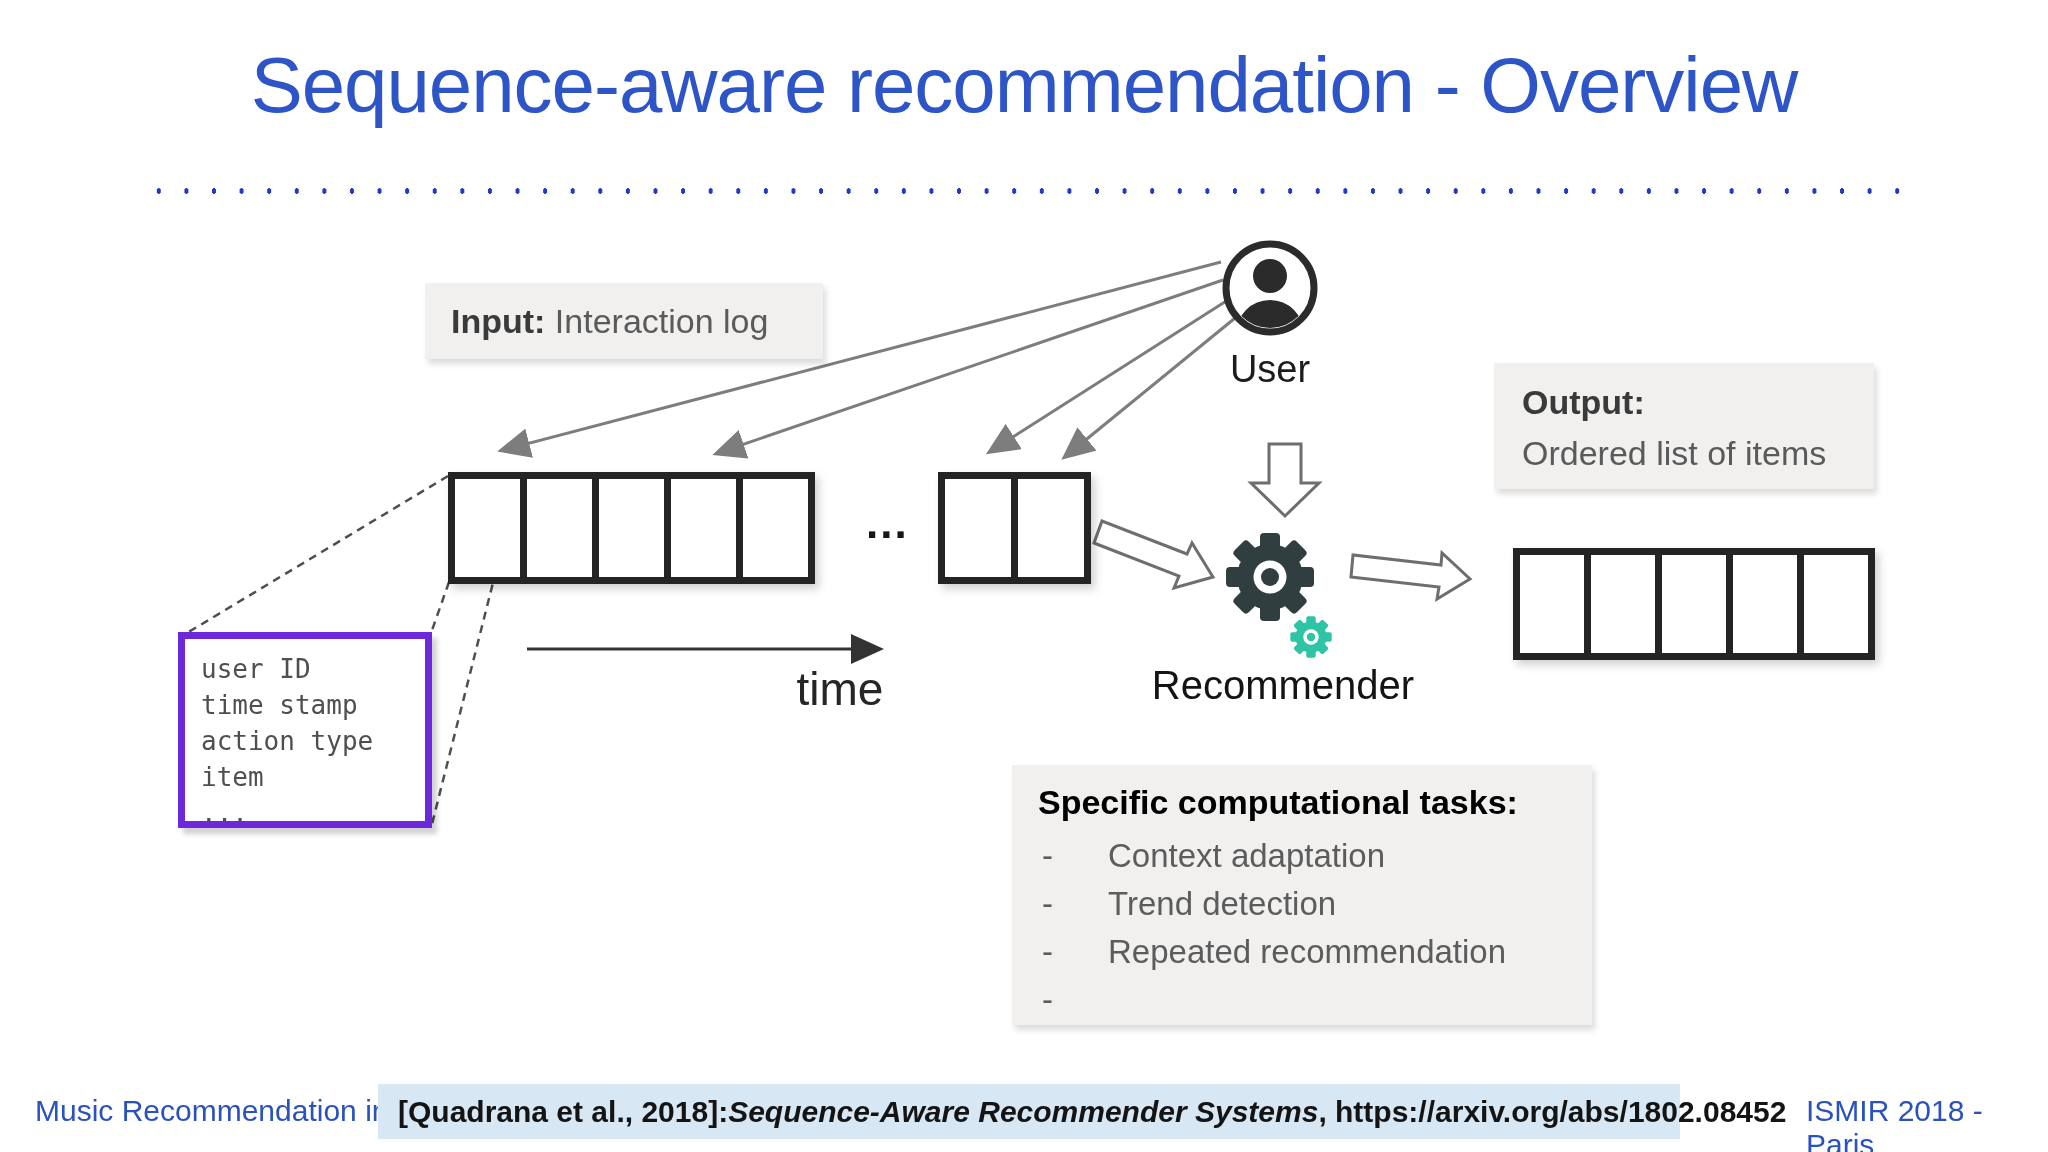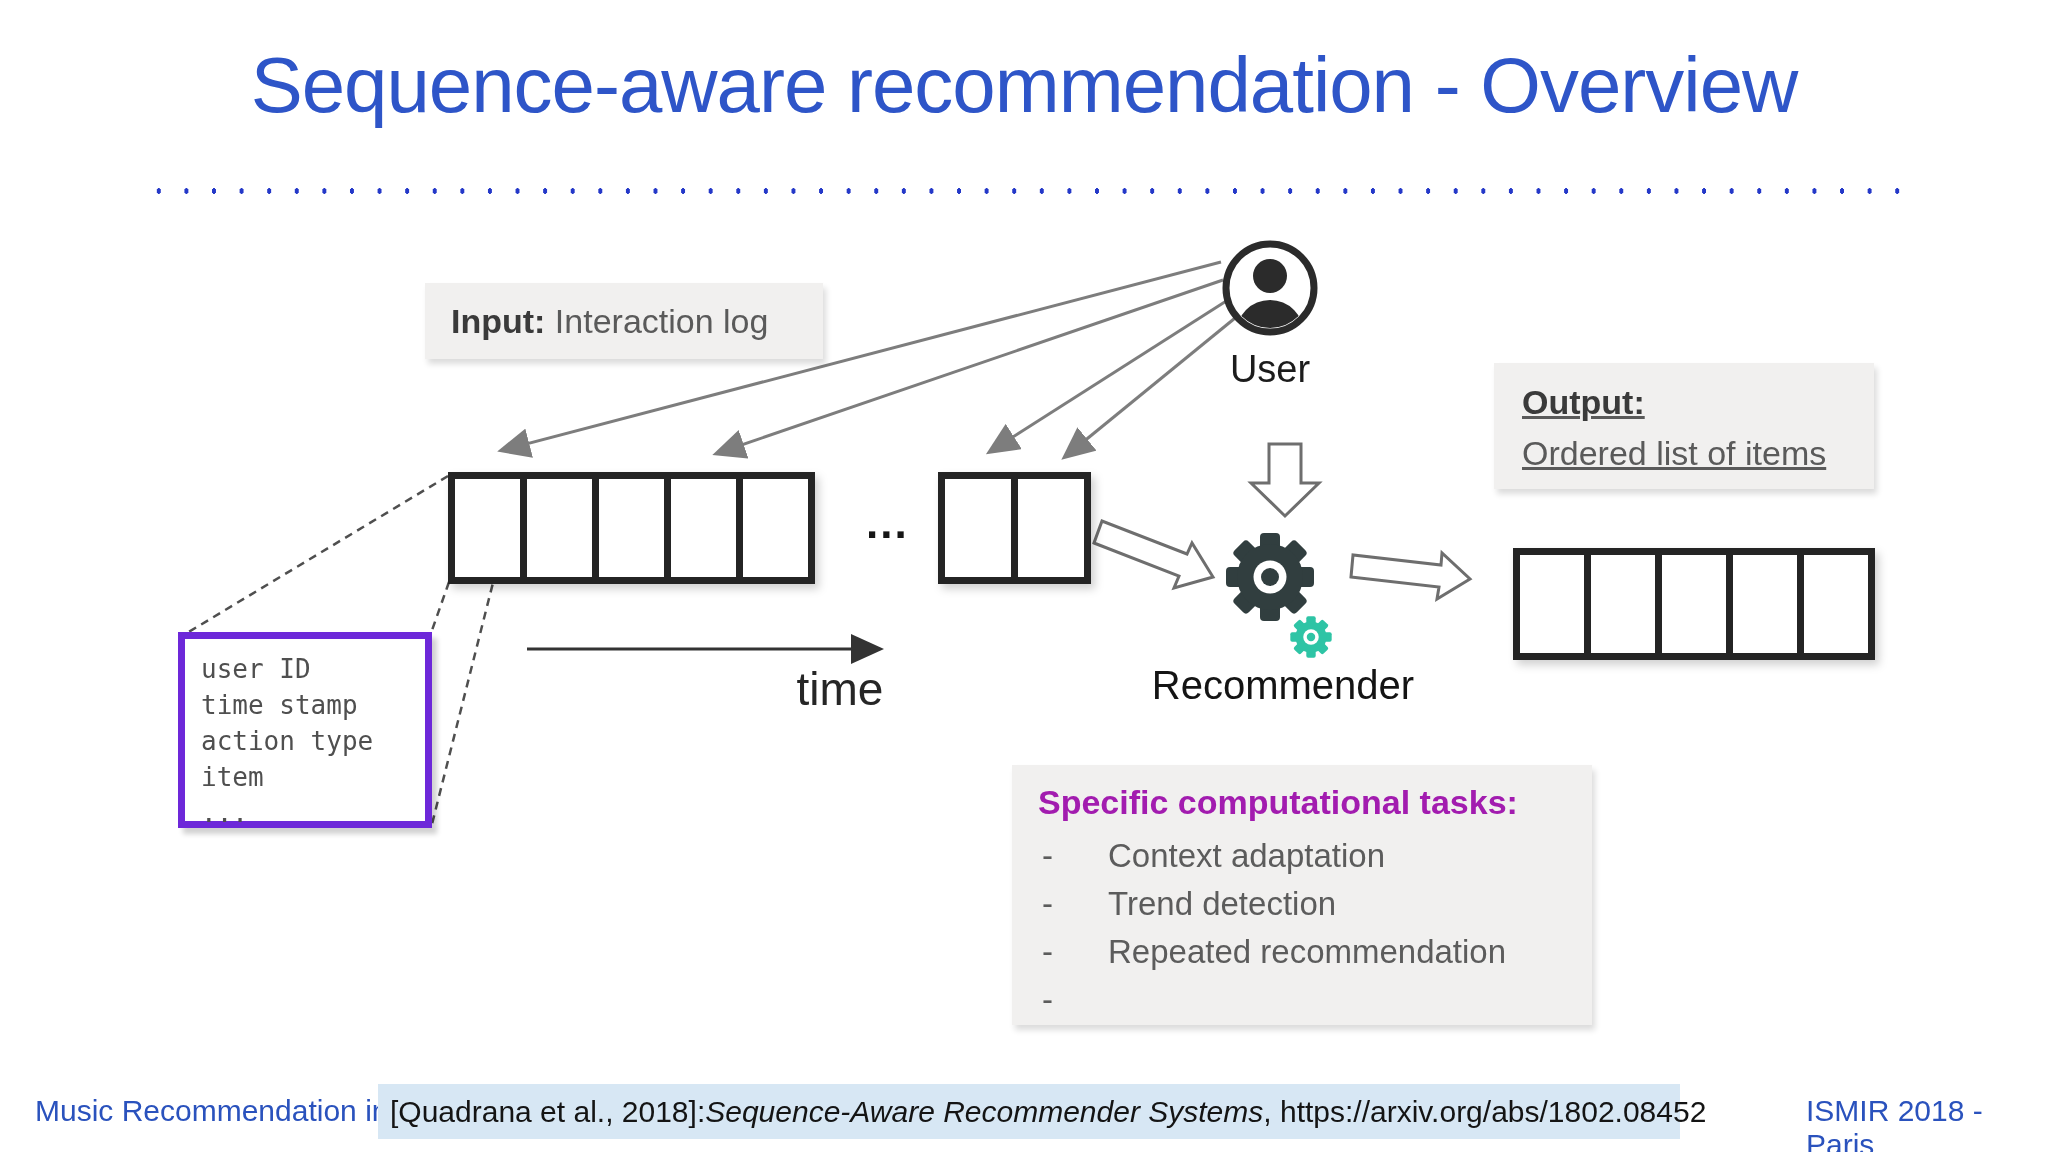--- a/index.html
+++ b/index.html
@@ -18,23 +18,23 @@
     background-image:radial-gradient(ellipse 3.4px 4.8px at 50% 50%, #2438c8 60%, rgba(0,0,0,0) 61%);
     background-size:27.6px 14px;background-repeat:repeat-x;
   }
   
   .chip{
     background:#f1f0ef;color:#5a5a5a;font-size:34px;
     box-shadow:3px 5px 6px rgba(0,0,0,0.14);
   }
   .chip b{color:#3a3a3a;font-weight:700;}
   .chip.input{left:425px;top:283px;width:398px;height:76px;display:flex;align-items:center;padding-left:26px;box-sizing:border-box;}
-  .chip.output{left:1494px;top:363px;width:380px;height:126px;padding:14px 0 0 28px;box-sizing:border-box;line-height:1.5;text-decoration:underline;}
+  .chip.output{left:1494px;top:363px;width:380px;height:126px;padding:14px 0 0 28px;box-sizing:border-box;line-height:1.5;}
   .chip.tasks{left:1012px;top:765px;width:580px;height:260px;padding:18px 0 0 26px;box-sizing:border-box;}
-  .tasks-heading{font-weight:700;color:#a21caf;font-size:34px;margin-bottom:10px;}
+  .tasks-heading{font-weight:700;color:#000000;font-size:34px;margin-bottom:10px;}
   .task-row{display:flex;font-size:33px;color:#5c5c5c;line-height:48px;}
   .task-dash{width:66px;padding-left:4px;}
   
   .cellgroup{display:flex;filter:drop-shadow(4px 5px 4px rgba(0,0,0,0.18));}
   .cell{background:#ffffff;border:7px solid #242424;}
   .cell + .cell{margin-left:-7px;}
   .g1{left:448px;top:472px;}
   .g1 .cell{width:65px;height:98px;}
   .g2{left:938px;top:472px;}
   .g2 .cell{width:66px;height:98px;}
@@ -50,22 +50,22 @@
     padding:12px 0 0 16px;line-height:36px;
   }
   
   .user-label{left:1190px;top:348px;width:160px;text-align:center;font-size:38px;color:#1c1c1c;}
   .time-label{left:740px;top:662px;width:200px;text-align:center;font-size:46px;color:#262626;}
   .recommender-label{left:1133px;top:663px;width:300px;text-align:center;font-size:40px;color:#141414;}
   
   .footer-left{left:35px;top:1094px;font-size:30px;color:#2a52bd;}
   .citation{
     left:378px;top:1084px;width:1302px;height:55px;background:#d7e7f4;
-    display:flex;align-items:center;padding-left:12px;box-sizing:border-box;
-    font-size:30px;color:#141414;white-space:nowrap;
+    display:flex;align-items:center;padding-left:20px;box-sizing:border-box;
+    font-size:30px;color:#141414;white-space:nowrap;font-weight:bold;
   }
   .citation .it{font-style:italic;}
   .footer-right{left:1766px;top:1094px;font-size:30px;color:#2a52bd;margin-left:40px;}
   svg.overlay{position:absolute;left:0;top:0;pointer-events:none;}
 </style>
 </head>
 <body>
 
 <div class="slide">
 

